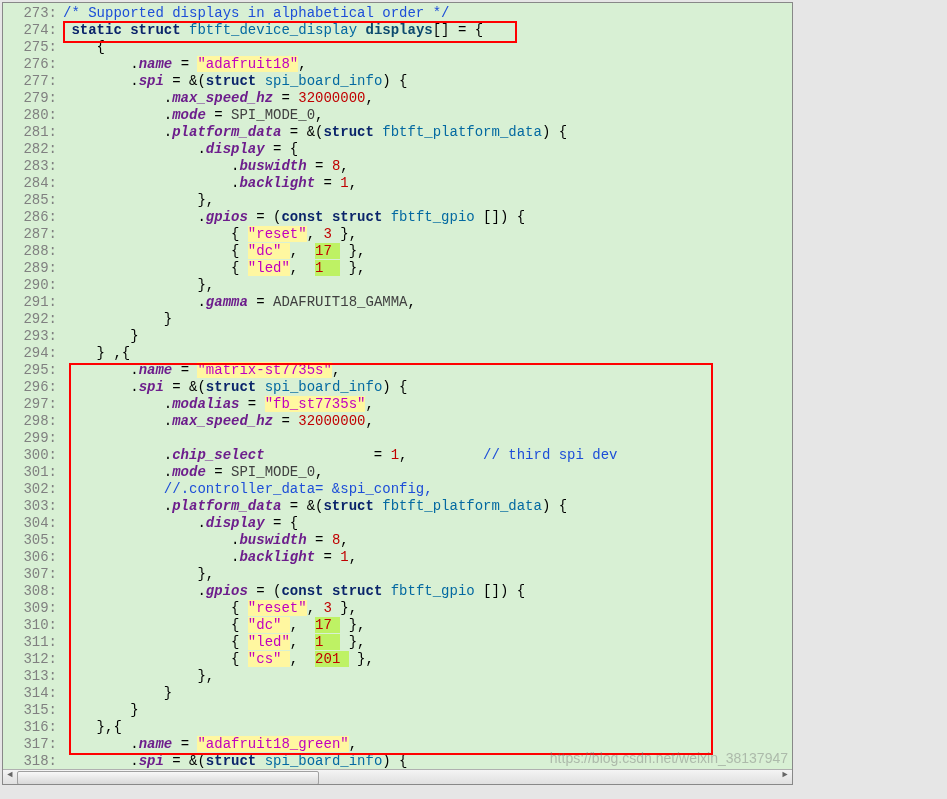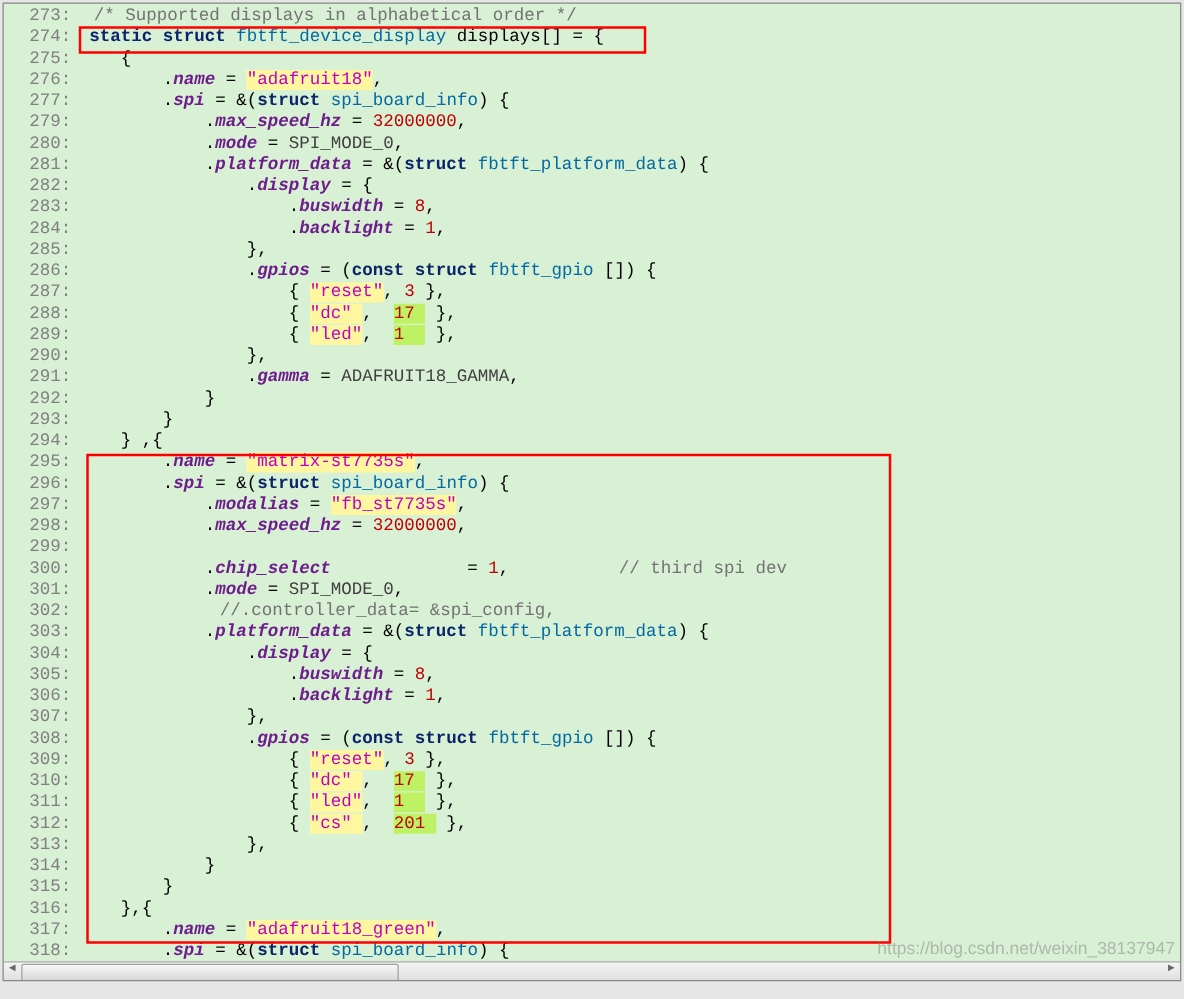--- a/index.html
+++ b/index.html
@@ -9,21 +9,21 @@
     font-family: "Courier New", Courier, monospace;
     font-size: 14px;
     color: #000;
     width: 947px;
     height: 799px;
     overflow: hidden;
     position: relative;
   }
   .editor-frame {
     position: relative;
-    width: 943px;
+    width: 791px;
     height: 783px;
     margin: 2px;
     border: 1px solid #888;
     background: #d8f0d4;
     box-sizing: border-box;
     overflow: hidden;
   }
   .code-area {
     position: relative;
     padding: 2px 0 0 0;
@@ -39,24 +39,24 @@
     text-align: right;
     color: #808080;
     padding-right: 6px;
     user-select: none;
     flex: none;
   }
   .content {
     flex: 1;
     white-space: pre;
   }
-  .tok-comment { color: #737373; margin-left: 12px; }
+  .tok-comment { color: #1d4ed8; }
   .tok-kw      { color: #0a246a; font-weight: bold; }   
   .tok-type    { color: #0369a1; }                       
-  .tok-type-b  { color: #000000; font-weight: normal; margin-top: 15px; }    
+  .tok-type-b  { color: #0c4a6e; font-weight: bold; margin-top: 15px; }    
   .tok-str     { color: #c000c0; background: #fff7a0; }  
   .tok-num     { color: #c00000; }
   .tok-field   { color: #6d1e8c; font-weight: bold; font-style: italic; } 
   .tok-const   { color: #404040; text-align: center; }
   .tok-punc    { color: #000; }
   .tok-hl-num  { color: #c00000; background: #bef264; }
 
   
   .hl-rect {
     position: absolute;

